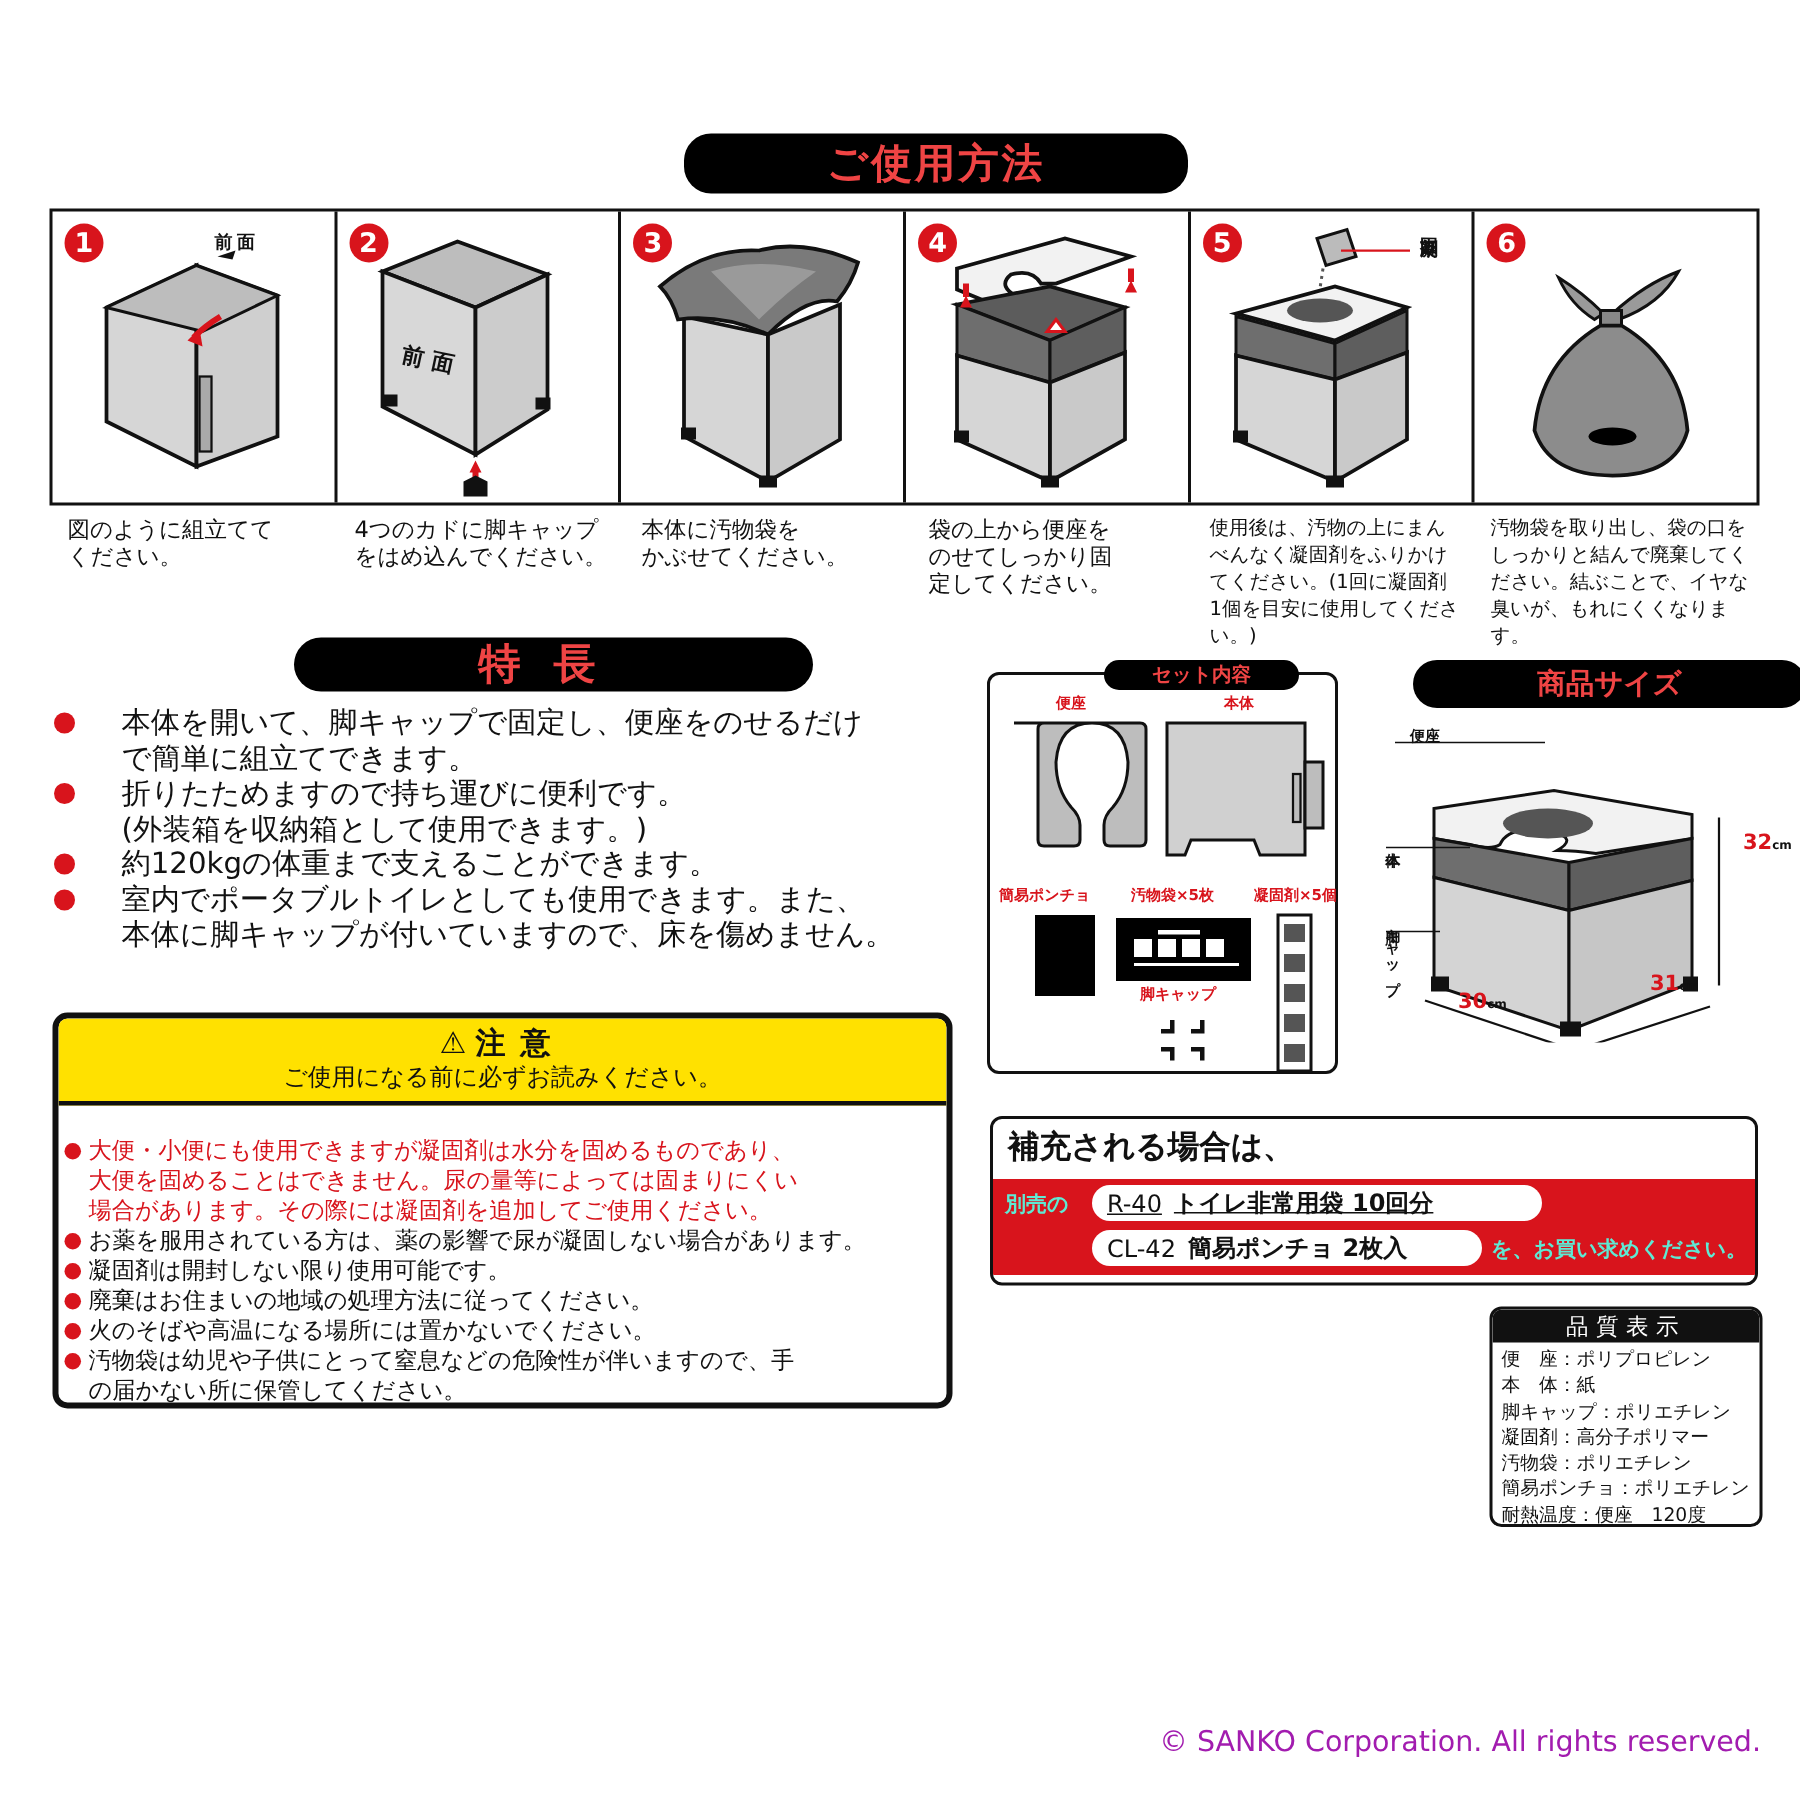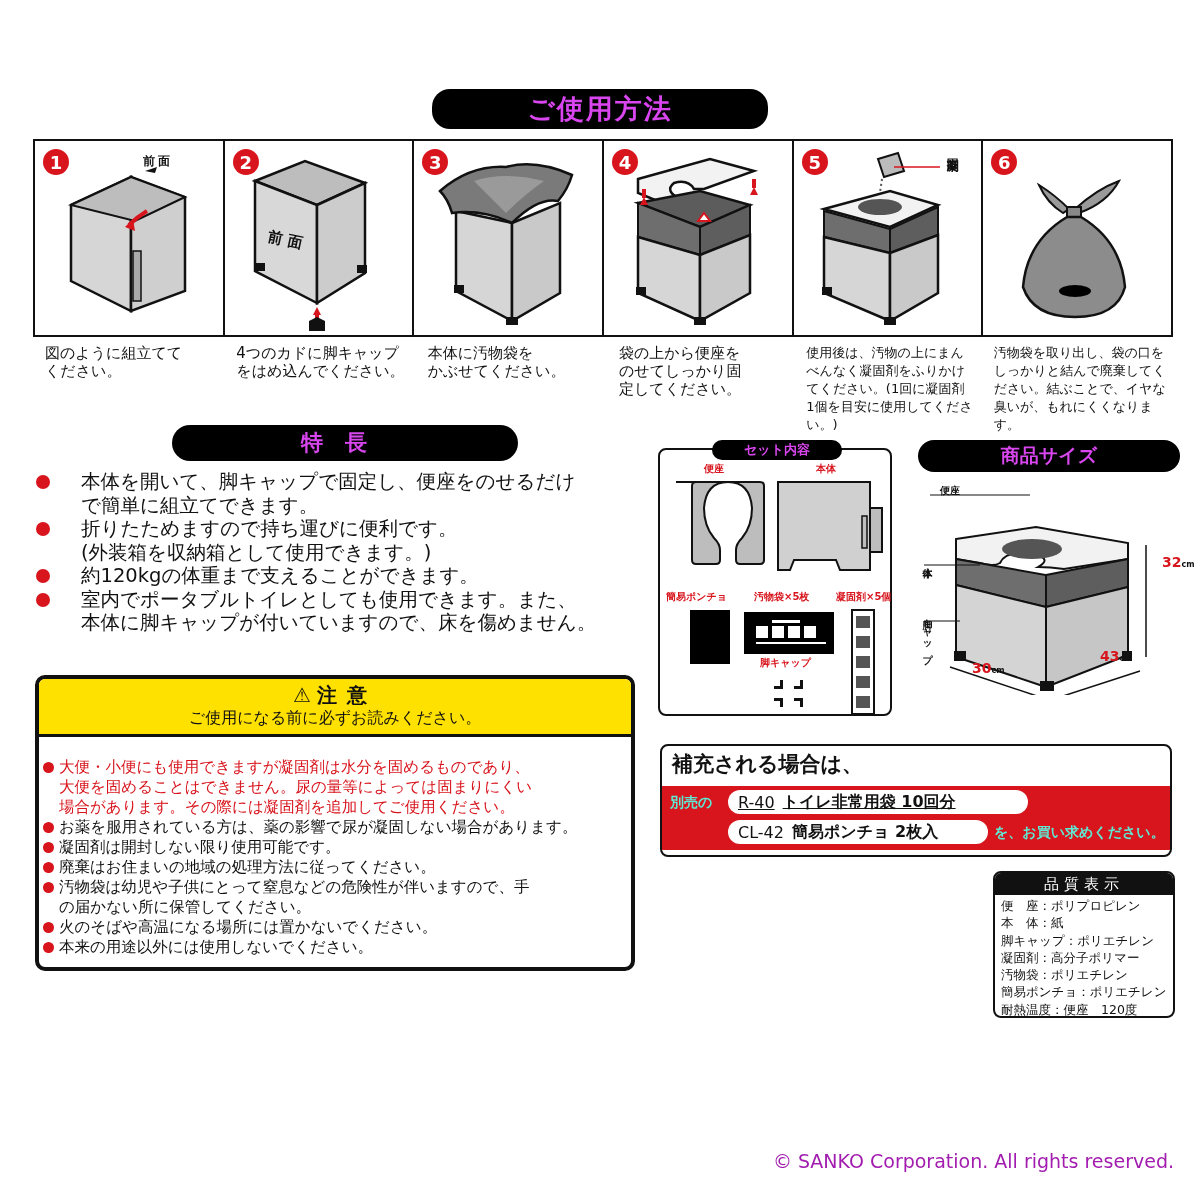--- a/index.html
+++ b/index.html
@@ -1,21 +1,21 @@
 <!DOCTYPE html>
 <html><head>
 <meta charset="utf-8">
 <style>
   * { box-sizing: border-box; margin: 0; padding: 0; }
   html, body { width: 1200px; height: 1200px; background: #ffffff; overflow: hidden; }
   body { position: relative; font-family: "DejaVu Sans", "Liberation Sans", sans-serif; color: #111; }
 
   .pill-header {
-    position: absolute; background: #000; color: #d946ef; border-radius: 18px;
-    font-weight: bold; display: flex; align-items: center; justify-content: center;
+    position: absolute; background: #000; color: #ef4444; border-radius: 18px;
+    font-weight: bold; display: flex; align-items: center; justify-content: center; margin-left: 24px;
   }
   #usage-header { left: 432px; top: 89px; width: 336px; height: 40px; font-size: 27px; letter-spacing: 2px; }
 
   
   #steps-grid {
     position: absolute; left: 33px; top: 139px; width: 1140px; height: 198px;
     border: 2px solid #111; display: flex;
   }
   .step-cell { flex: 1; border-right: 2px solid #111; position: relative; overflow: hidden; }
   .step-cell:last-child { border-right: none; }
@@ -23,29 +23,29 @@
     position: absolute; left: 8px; top: 8px; width: 26px; height: 26px; border-radius: 50%;
     background: #d8141c; color: #fff; font-weight: bold; font-size: 18px;
     display: flex; align-items: center; justify-content: center;
   }
   .step-cell svg { position: absolute; left: 0; top: 0; }
   .step-captions { position: absolute; left: 33px; top: 344px; width: 1140px; display: flex; }
   .step-caption { flex: 1; font-size: 15px; line-height: 18px; padding-left: 12px; white-space: pre-line; }
   .step-caption.small { font-size: 13px; line-height: 18px; padding-left: 8px; }
 
   
-  #features-header { left: 172px; top: 425px; width: 346px; height: 36px; font-size: 22px; letter-spacing: 22px; }
+  #features-header { left: 172px; top: 425px; width: 346px; height: 36px; font-size: 28px; letter-spacing: 22px; }
   #features-list { position: absolute; left: 36px; top: 470px; width: 610px; }
   .feature { display: flex; font-size: 19.5px; line-height: 23.5px; font-weight: 500; gap: 25px; }
   .dot { flex: 0 0 auto; width: 14px; height: 14px; border-radius: 50%; background: #d8141c; margin: 5px 6px 0 0; }
   .feature-text { white-space: pre-line; }
 
   
   #caution-box {
-    position: absolute; left: 35px; top: 675px; width: 600px; height: 296px;
+    position: absolute; left: 35px; top: 675px; width: 600px; height: 264px;
     border: 4px solid #111; border-radius: 10px; overflow: hidden; background: #fff;
   }
   #caution-head { background: #ffe100; height: 58px; border-bottom: 3px solid #111; text-align: center; padding-top: 4px; }
   #caution-title { font-size: 20px; font-weight: bold; letter-spacing: 10px; line-height: 24px; }
   #caution-sub { font-size: 16px; line-height: 22px; }
   #caution-list { padding: 20px 4px 0 4px; }
   .caution-item { display: flex; font-size: 15.5px; line-height: 20px; }
   .caution-item .dot { width: 11px; height: 11px; margin: 5px 5px 0 0; }
   .caution-item.red .caution-text { color: #d8141c; }
   .caution-text { white-space: pre-line; }
@@ -242,26 +242,26 @@
     <div class="caution-item">
         <span class="dot"></span>
         <span class="caution-text">凝固剤は開封しない限り使用可能です。</span>
       </div>
     <div class="caution-item">
         <span class="dot"></span>
         <span class="caution-text">廃棄はお住まいの地域の処理方法に従ってください。</span>
       </div>
     <div class="caution-item">
         <span class="dot"></span>
+        <span class="caution-text">火のそばや高温になる場所には置かないでください。</span>
+      </div>
+    <div class="caution-item">
+        <span class="dot"></span>
         <span class="caution-text">汚物袋は幼児や子供にとって窒息などの危険性が伴いますので、手
 の届かない所に保管してください。</span>
-      </div>
-    <div class="caution-item">
-        <span class="dot"></span>
-        <span class="caution-text">火のそばや高温になる場所には置かないでください。</span>
       </div>
     <div class="caution-item">
         <span class="dot"></span>
         <span class="caution-text">本来の用途以外には使用しないでください。</span>
       </div>
   </div>
 </div>
 
 <div id="set-box">
   <svg width="234" height="268" style="position:absolute;left:0;top:0;">
@@ -320,21 +320,21 @@
   <line x1="150" y1="222" x2="230" y2="196" stroke="#111" stroke-width="1.5"></line>
   <line x1="20" y1="20" x2="120" y2="20" stroke="#111" stroke-width="1"></line>
   <line x1="14" y1="90" x2="70" y2="90" stroke="#111" stroke-width="1"></line>
   <line x1="14" y1="146" x2="50" y2="146" stroke="#111" stroke-width="1"></line>
 </svg>
 <span class="size-label" style="left:940px;top:484px;">便座</span>
 <span class="size-label" style="left:920px;top:560px;writing-mode:vertical-rl;">本体</span>
 <span class="size-label" style="left:920px;top:612px;writing-mode:vertical-rl;">脚キャップ</span>
 <span class="dim" style="left:1162px;top:554px;"><span>32</span><small>cm</small></span>
 <span class="dim" style="left:972px;top:660px;"><span>30</span><small>cm</small></span>
-<span class="dim" style="left:1100px;top:648px;"><span>43</span><small>cm</small></span>
+<span class="dim" style="left:1100px;top:648px;"><span>31</span><small>cm</small></span>
 
 <div id="refill-box">
   <div id="refill-title">補充される場合は、</div>
   <div id="refill-band">
     <span class="refill-white" style="left:8px;top:8px;">別売の</span>
     <div class="refill-pill" style="left:66px;top:4px;width:300px;text-decoration:underline;">
         <span class="code">R-40</span>
         <span>トイレ非常用袋 10回分</span>
       </div>
     <div class="refill-pill" style="left:66px;top:34px;width:260px;">

